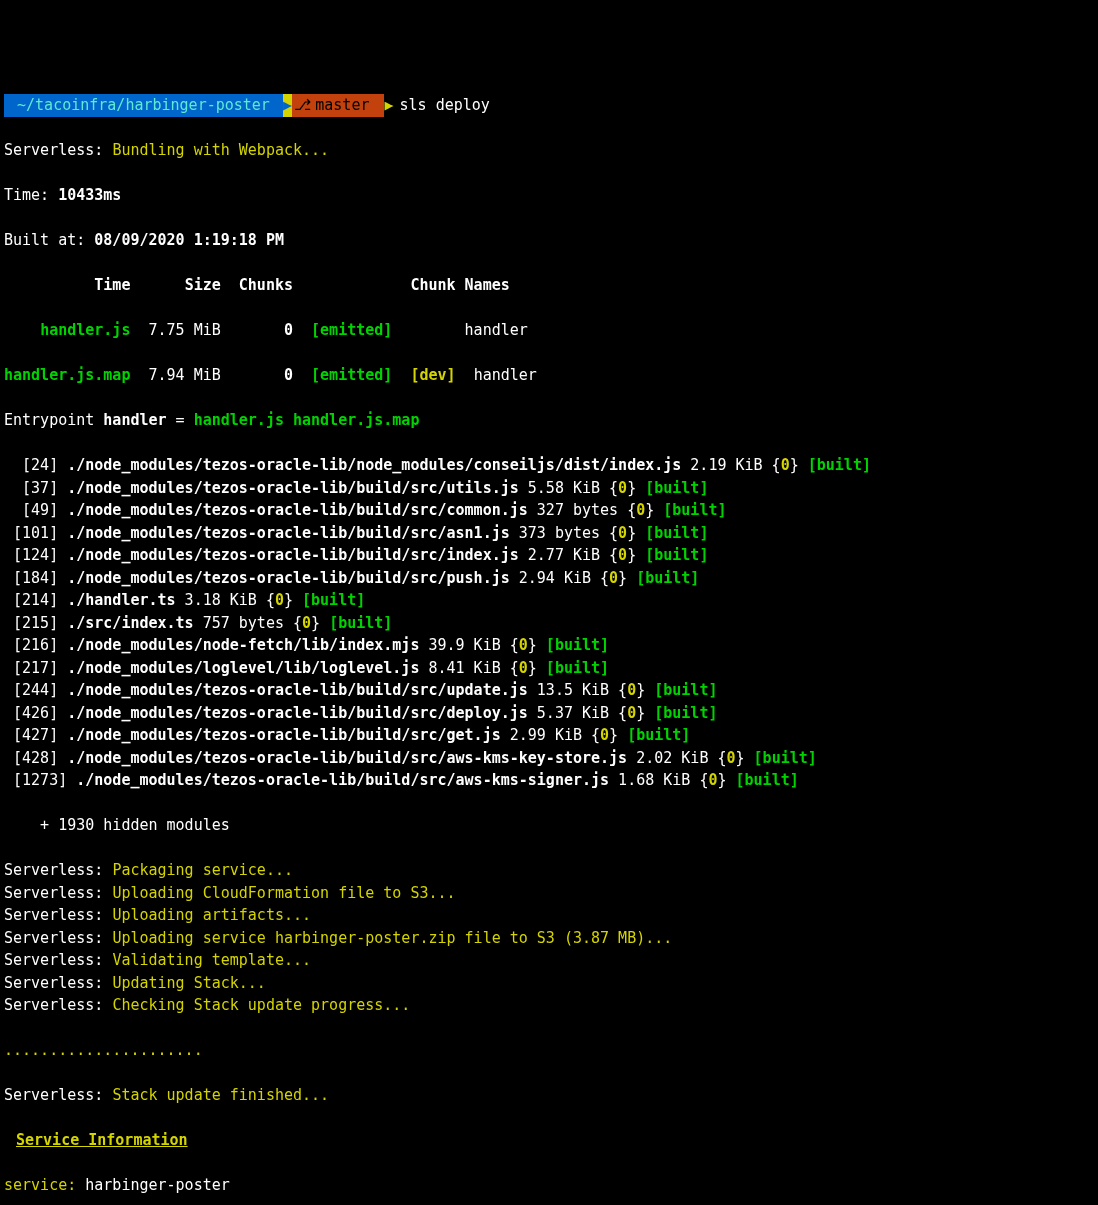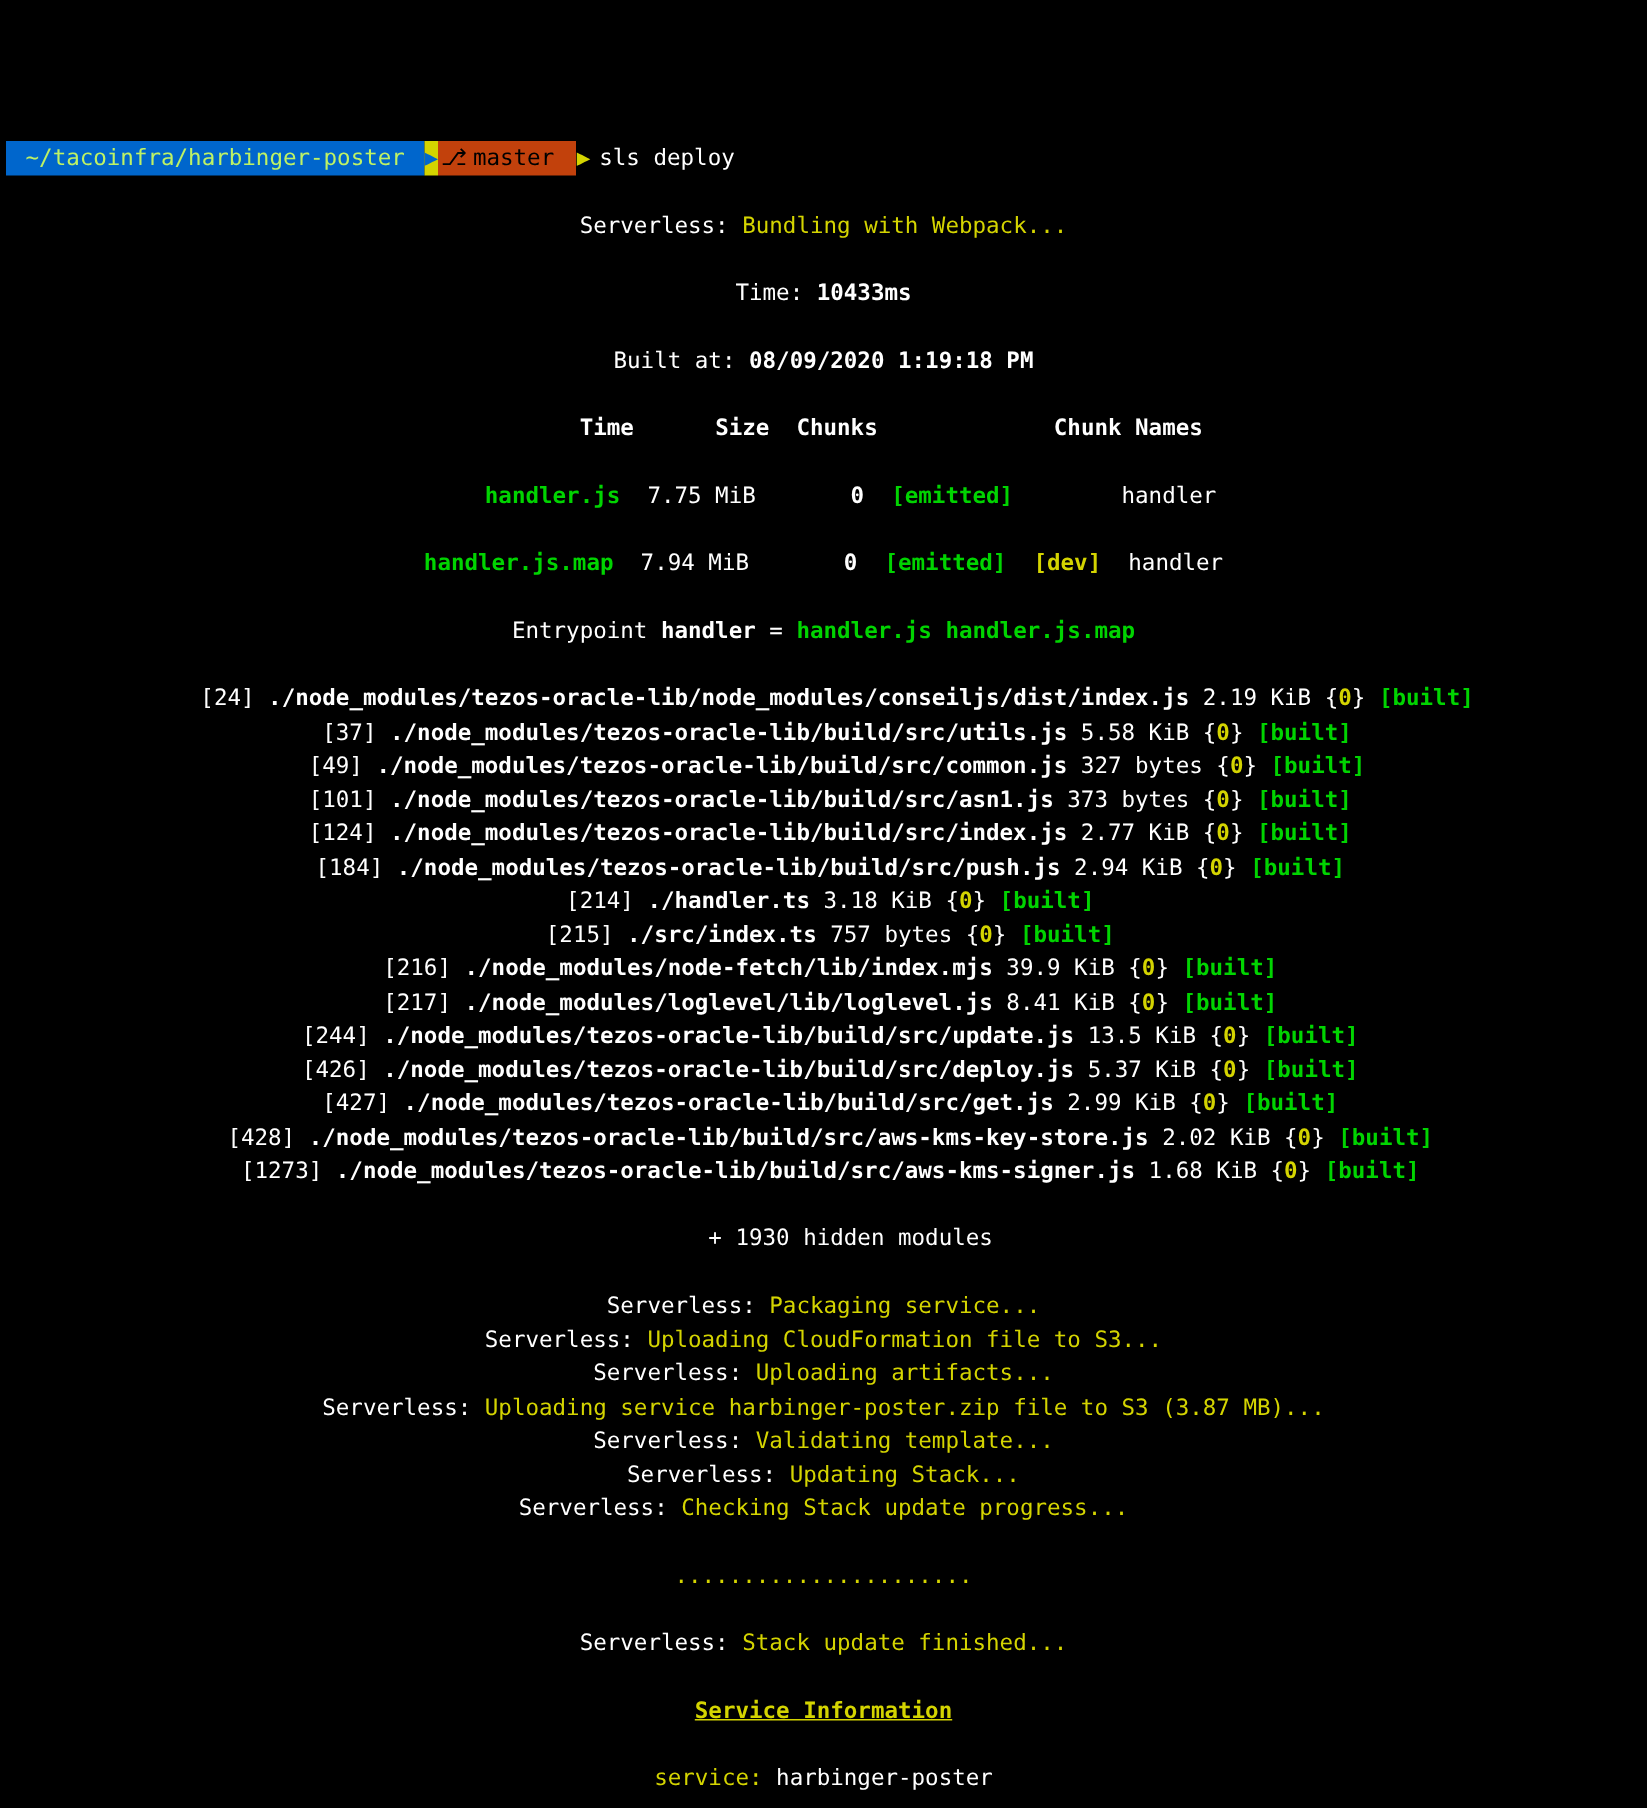--- a/index.html
+++ b/index.html
@@ -8,21 +8,21 @@
       color: #fff;
       font-family: 'Menlo', 'Monaco', 'Consolas', monospace;
       font-size: 15px;
       line-height: 1.5;
       padding: 4px;
       white-space: pre;
     }
     .prompt-line { display: flex; align-items: center; }
     .prompt-path {
       background: #0066cc;
-      color: #bef264;
+      color: #5eead4;
       padding: 0 4px;
     }
     .prompt-arrow1 {
       color: #0066cc;
       background: #d4d400;
       font-size: 15px;
     }
     .prompt-branch-bg {
       background: #c2410c;
       color: #000;
@@ -31,22 +31,22 @@
     .branch-icon {
       display: inline-block;
       margin-right: 4px;
     }
     .prompt-arrow2 { color: #d4d400; }
     .prompt-cmd { color: #fff; margin-left: 6px; }
     .white { color: #fff; }
     .yellow { color: #d4d400; }
     .green { color: #00d400; }
     .bold { font-weight: bold; }
-    .underline { text-decoration: underline; }
-    .line { display: block; text-align: center; }
+    .underline { text-decoration: underline; margin-left: 12px; }
+    .line { display: block; }
   </style>
 </head>
 <body>
 
 
 
 <div class="prompt-line"><span class="prompt-path"> ~/tacoinfra/harbinger-poster </span><span class="prompt-arrow1">▶</span><span class="prompt-branch-bg"><span class="branch-icon">⎇</span><span>master </span></span><span class="prompt-arrow2">▶</span><span class="prompt-cmd">sls deploy</span></div>
 <span class="line"><span class="white">Serverless: </span><span class="yellow">Bundling with Webpack...</span></span>
 <span class="line"><span class="white">Time: </span><span class="white bold">10433ms</span></span>
 <span class="line"><span class="white">Built at: </span><span class="white bold">08/09/2020 1:19:18 PM</span></span>

